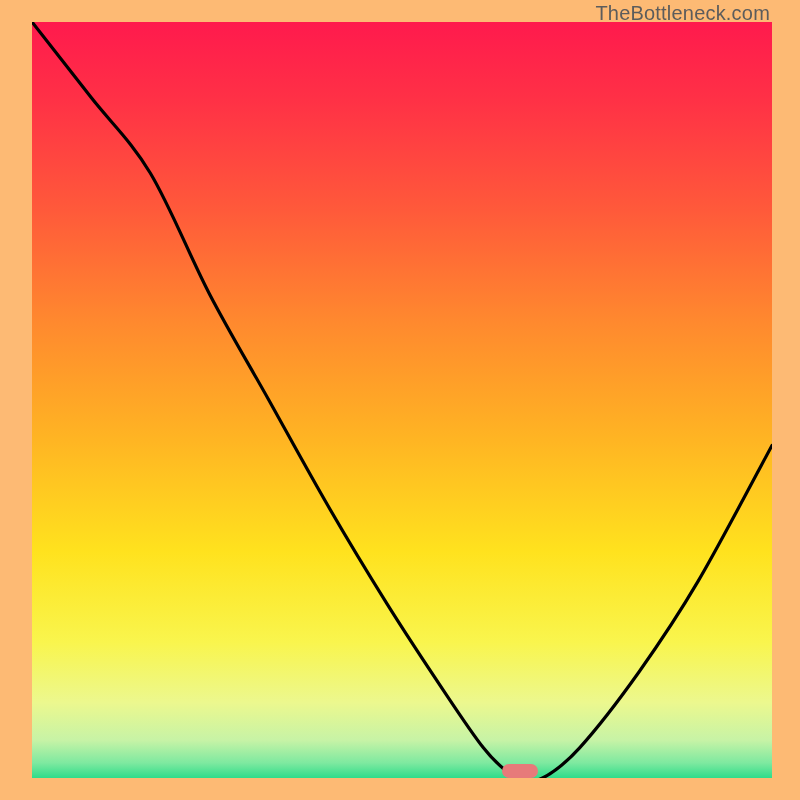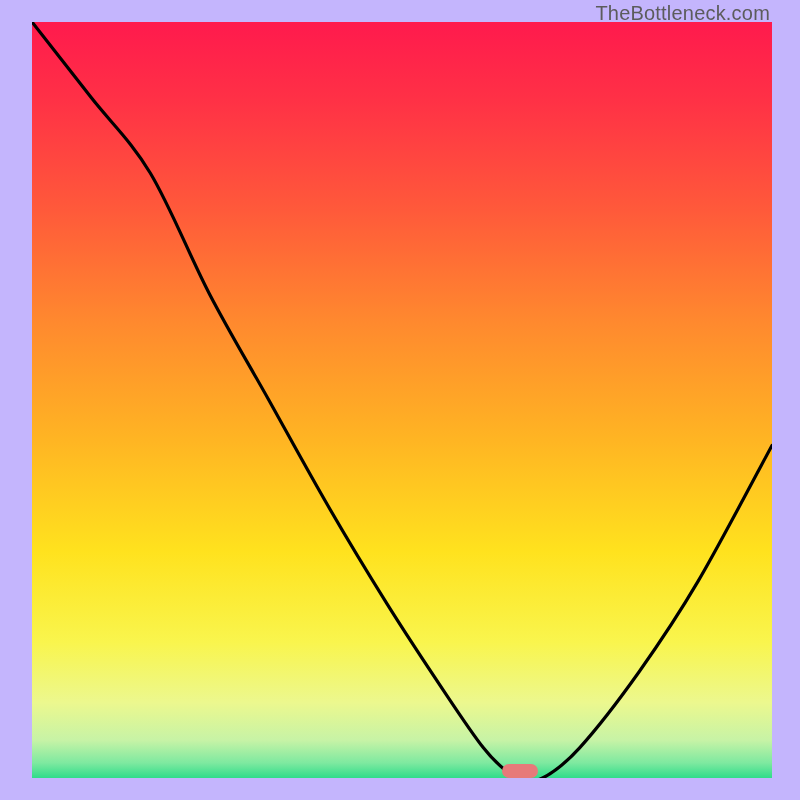--- a/index.html
+++ b/index.html
@@ -9,21 +9,21 @@
     height: 800px;
     background: #000;
     overflow: hidden;
   }
   .frame {
     position: absolute;
     left: 0;
     top: 0;
     width: 800px;
     height: 800px;
-    background: #c4b5fd;
+    background: #fdba74;
   }
   .plot-area {
     position: absolute;
     left: 32px;
     top: 22px;
     width: 740px;
     height: 756px;
     overflow: hidden;
   }
   .gradient {

